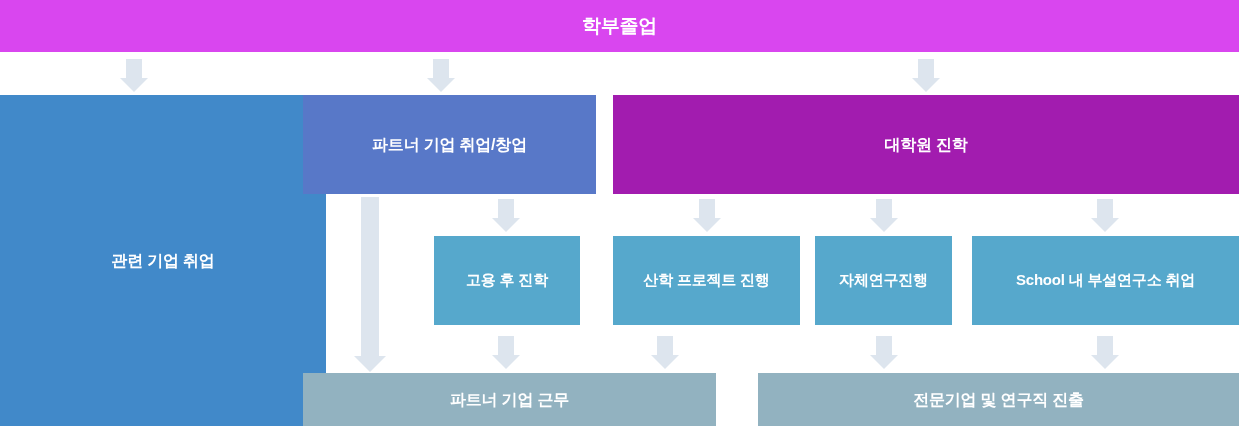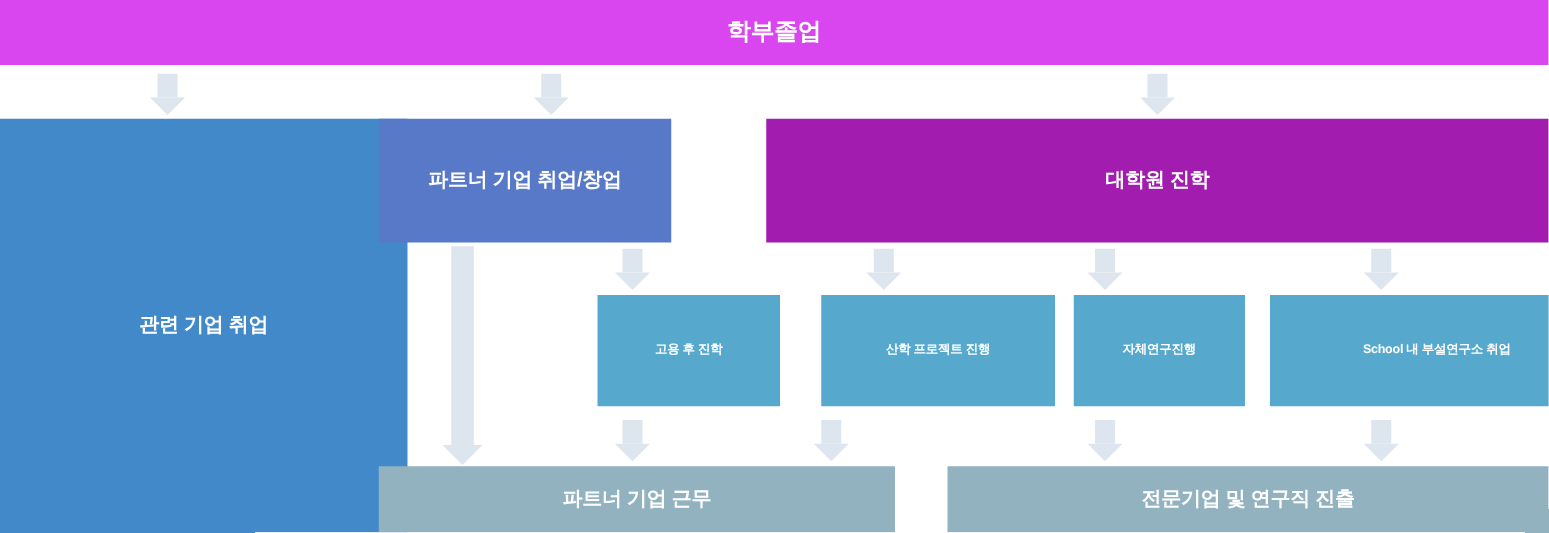--- a/index.html
+++ b/index.html
@@ -29,22 +29,21 @@
     letter-spacing: -0.2px;
     line-height: 1.25;
   }
   .header-box {
     font-size: 19px;
   }
   .tier1-box {
     font-size: 16px;
   }
   .tier3-box {
-    font-size: 10px;
-    margin-left: 44px;
+    font-size: 15px;
   }
   .tier4-box {
     font-size: 16px;
   }
   
   .arrow {
     position: absolute;
   }
   .arrow .shaft {
     position: absolute;
@@ -95,21 +94,21 @@
   </div>
   <div class="arrow small" style="left:911px; top:59px; width:30px; height:33px;">
     <div class="shaft" style="width:16px; height:19px;"></div>
     <div class="head"></div>
   </div>
 
   <div class="box tier1-box" style="left:0px; top:95px; width:326px; height:331px; background:#4189c9;">
     <span>관련 기업 취업</span>
   </div>
 
-  <div class="box tier1-box" style="left:303px; top:95px; width:234px; height:99px; background:#5878c8;">
+  <div class="box tier1-box" style="left:303px; top:95px; width:293px; height:99px; background:#5878c8;">
     <span>파트너 기업 취업/창업</span>
   </div>
 
   <div class="box tier1-box" style="left:613px; top:95px; width:626px; height:99px; background:#a21caf;">
     <span>대학원 진학</span>
   </div>
 
   <div class="arrow long" style="left:353px; top:197px; width:34px; height:175px;">
     <div class="shaft" style="width:18px; height:160px;"></div>
     <div class="head"></div>

